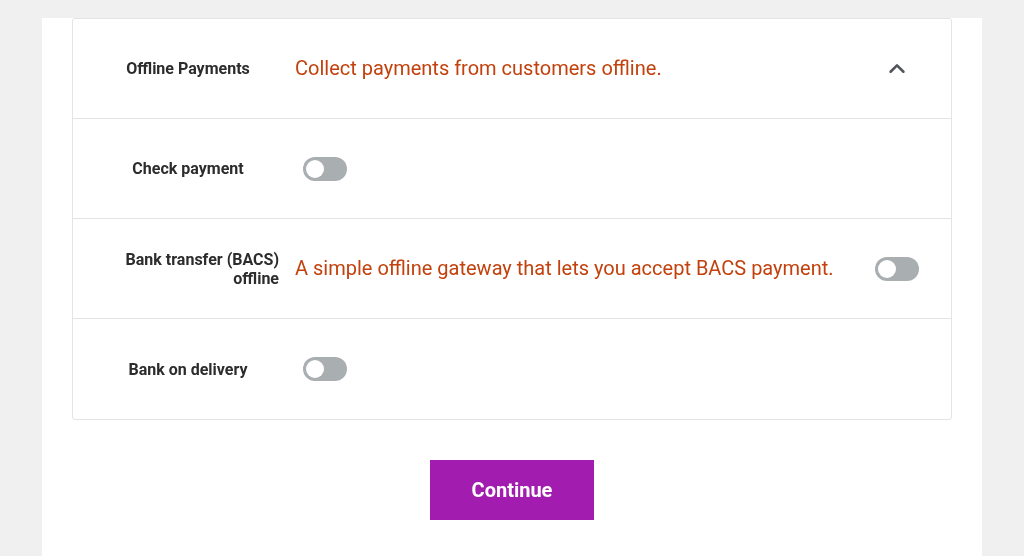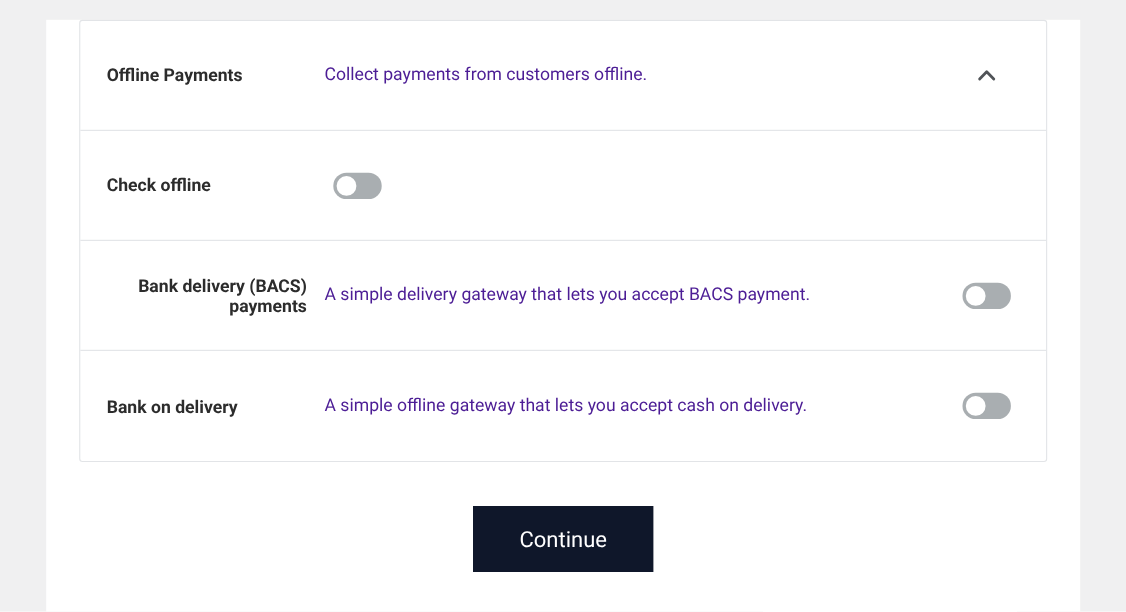--- a/index.html
+++ b/index.html
@@ -36,29 +36,29 @@
     .row:last-child {
       border-bottom: none;
     }
     .row-title {
       width: 198px;
       flex-shrink: 0;
       font-weight: 700;
       font-size: 16px;
       color: #2c2c2c;
       padding-right: 16px;
-      text-align: left;
+      text-align: center;
     }
     .row-title.right {
       text-align: right;
     }
     .row-desc {
       flex: 1;
-      font-size: 16px;
-      color: #4c1d95;
+      font-size: 20px;
+      color: #c2410c;
       line-height: 1.55;
       padding-right: 20px;
     }
     .row-action {
       width: 60px;
       flex-shrink: 0;
       display: flex;
       justify-content: center;
       align-items: center;
     }
@@ -83,25 +83,25 @@
       height: 18px;
       background: #fff;
       border-radius: 50%;
     }
     .btn-container {
       display: flex;
       justify-content: center;
       padding-top: 40px;
     }
     .continue-btn {
-      background: #0f172a;
+      background: #a21caf;
       color: #ffffff;
       border: none;
       font-size: 20px;
-      font-weight: 400;
+      font-weight: 700;
       padding: 18px 42px;
       cursor: pointer;
       font-family: inherit;
     }
   </style>
 </head>
 <body>
 
 <div class="page">
   <div class="panel">
@@ -110,41 +110,40 @@
       <div class="row-title">Offline Payments</div>
       <div class="row-desc">Collect payments from customers offline.</div>
       <div class="row-action">
         <svg class="chevron" viewBox="0 0 24 24" fill="none" stroke="currentColor" stroke-width="2.8" stroke-linecap="round" stroke-linejoin="round">
           <polyline points="5 15 12 8 19 15"></polyline>
         </svg>
       </div>
     </div>
 
     <div class="row">
-      <div class="row-title">Check offline</div>
+      <div class="row-title">Check payment</div>
       <div class="row-action">
         <div class="toggle">
           <div class="toggle-knob"></div>
         </div>
       </div>
     </div>
 
     <div class="row">
-      <div class="row-title right">Bank delivery (BACS) payments</div>
-      <div class="row-desc">A simple delivery gateway that lets you accept BACS payment.</div>
+      <div class="row-title right">Bank transfer (BACS) offline</div>
+      <div class="row-desc">A simple offline gateway that lets you accept BACS payment.</div>
       <div class="row-action">
         <div class="toggle">
           <div class="toggle-knob"></div>
         </div>
       </div>
     </div>
 
     <div class="row">
       <div class="row-title">Bank on delivery</div>
-      <div class="row-desc">A simple offline gateway that lets you accept cash on delivery.</div>
       <div class="row-action">
         <div class="toggle">
           <div class="toggle-knob"></div>
         </div>
       </div>
     </div>
 
   </div>
 
   <div class="btn-container">

